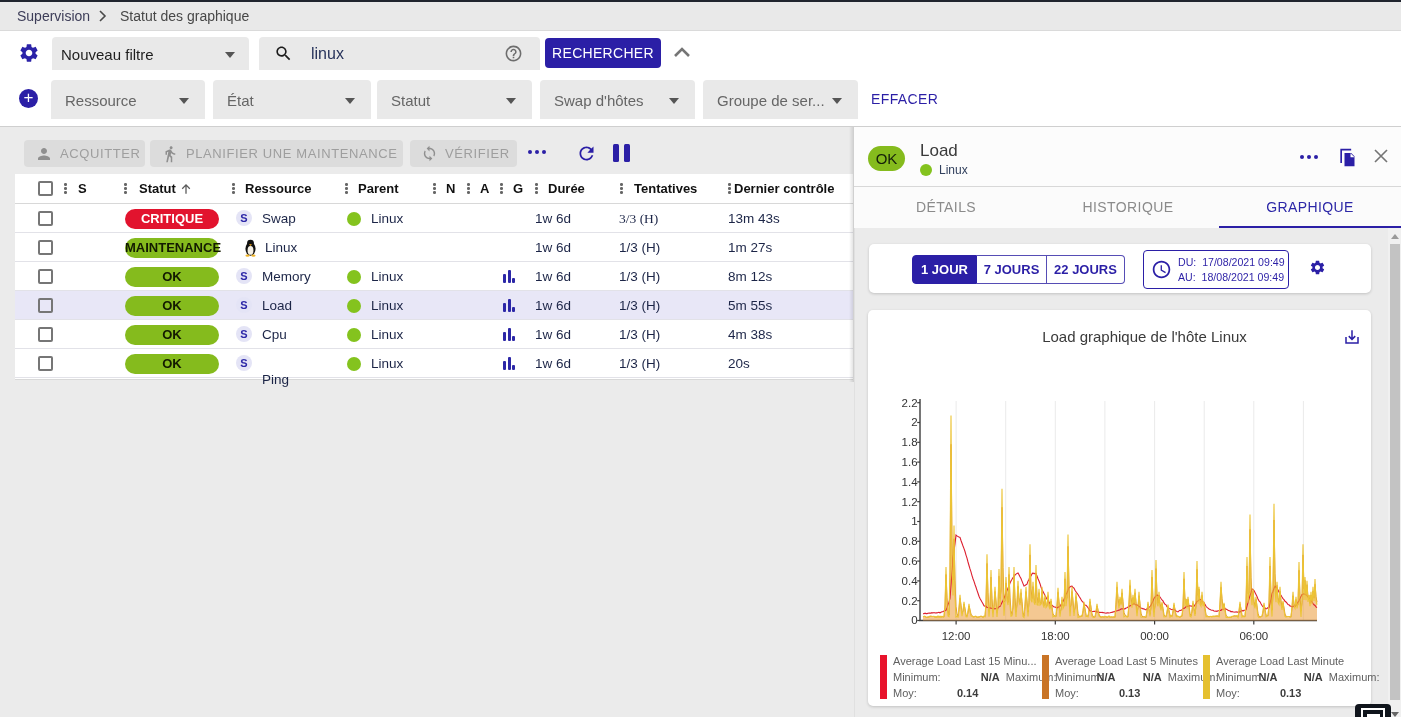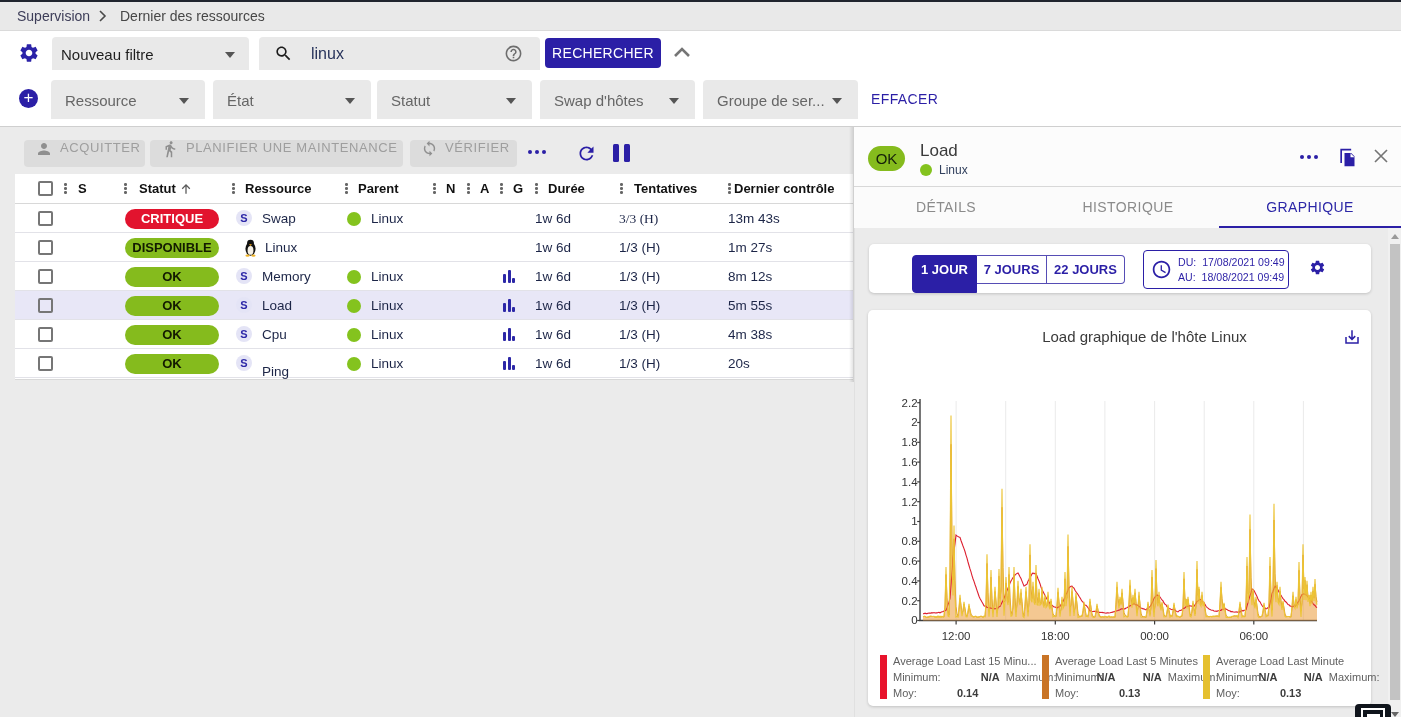--- a/index.html
+++ b/index.html
@@ -3,21 +3,21 @@
 <meta charset="utf-8">
 <style>
 * { margin:0; padding:0; box-sizing:border-box; }
 html,body { width:1401px; height:717px; overflow:hidden; }
 body { font-family:"Liberation Sans", sans-serif; background:#fff; position:relative; }
 .abs { position:absolute; }
 .sel { background:#e9e9e9; border-radius:4px 4px 0 0; position:absolute; }
 .sel .lab { position:absolute; left:14px; top:50%; transform:translateY(-50%); font-size:15px; color:#666; }
 .caret { position:absolute; width:0; height:0; border-left:5px solid transparent; border-right:5px solid transparent; border-top:6px solid #555; top:50%; margin-top:-2px; }
 .pill { position:absolute; left:125px; width:94px; height:20px; border-radius:10px; text-align:center; font-size:13px; line-height:20px; font-weight:bold; }
-.toolbtn { position:absolute; top:140px; height:27px; background:#dcdcdc; border-radius:4px; color:#9e9e9e; font-size:13px; letter-spacing:.6px; display:flex; align-items:flex-start; }
+.toolbtn { position:absolute; top:140px; height:27px; background:#dcdcdc; border-radius:4px; color:#9e9e9e; font-size:13px; letter-spacing:.6px; display:flex; align-items:center; }
 .hcell { position:absolute; top:0; height:30px; line-height:30px; font-size:13px; font-weight:bold; color:#111; }
 .vdots { position:absolute; top:9px; width:3px; height:13px; }
 .vdots i { display:block; width:2.6px; height:2.6px; border-radius:50%; background:#666; margin-bottom:1.6px; }
 .rowtxt { position:absolute; font-size:13.5px; color:#1c2547; line-height:29px; }
 .sbadge { position:absolute; width:16px; height:16px; border-radius:50%; background:#e4e4f6; color:#2c27a7; font-size:11px; font-weight:bold; text-align:center; line-height:16px; top:6px; }
 .gdot { position:absolute; width:14px; height:14px; border-radius:50%; background:#84c31e; top:7.5px; }
 .gicon { position:absolute; top:8px; }
 .gicon i { position:absolute; bottom:0; width:3px; background:#2c27a7; border-radius:1px; }
 .cb { position:absolute; left:38px; top:7px; width:15px; height:15px; border:2px solid #767676; border-radius:2px; }
 .tabtxt { position:absolute; top:0; width:182px; height:41px; line-height:41px; text-align:center; font-size:14px; letter-spacing:.4px; color:#8b8b8b; }
@@ -28,21 +28,21 @@
 </style>
 </head>
 <body>
 
 <div class="abs" style="left:0;top:0;width:1401px;height:2px;background:#20242e"></div>
 <div class="abs" style="left:0;top:2px;width:1401px;height:29px;background:#e9e9e9;border-bottom:1px solid #dadada"></div>
 <div class="abs" style="left:17px;top:8px;font-size:14px;color:#3d3d58">Supervision</div>
 <svg class="abs" style="left:98px;top:10px" width="9" height="12" viewBox="0 0 9 12">
     <path d="M2 1 L7 6 L2 11" fill="none" stroke="#4a4a4a" stroke-width="1.6"></path>
   </svg>
-<div class="abs" style="left:120px;top:8px;font-size:14px;color:#474747">Dernier des ressources</div>
+<div class="abs" style="left:120px;top:8px;font-size:14px;color:#474747">Statut des graphique</div>
 
 <div class="abs" style="left:0;top:31px;width:1401px;height:96px;background:#fff;border-bottom:1px solid #cfcfcf"></div>
 
 <svg class="abs" style="left:18px;top:42px" width="22" height="22" viewBox="0 0 24 24">
     <path fill="#2b22a8" d="M19.14 12.94c.04-.3.06-.61.06-.94 0-.32-.02-.64-.07-.94l2.03-1.58c.18-.14.23-.41.12-.61l-1.92-3.32c-.12-.22-.37-.29-.59-.22l-2.39.96c-.5-.38-1.03-.7-1.62-.94l-.36-2.54c-.04-.24-.24-.41-.48-.41h-3.84c-.24 0-.43.17-.47.41l-.36 2.54c-.59.24-1.13.57-1.62.94l-2.39-.96c-.22-.08-.47 0-.59.22L2.74 8.87c-.12.21-.08.47.12.61l2.03 1.58c-.05.3-.09.63-.09.94s.02.64.07.94l-2.03 1.58c-.18.14-.23.41-.12.61l1.92 3.32c.12.22.37.29.59.22l2.39-.96c.5.38 1.03.7 1.62.94l.36 2.54c.05.24.24.41.48.41h3.84c.24 0 .44-.17.47-.41l.36-2.54c.59-.24 1.13-.56 1.62-.94l2.39.96c.22.08.47 0 .59-.22l1.92-3.32c.12-.22.07-.47-.12-.61l-2.01-1.58zM12 15.6c-1.98 0-3.6-1.62-3.6-3.6s1.62-3.6 3.6-3.6 3.6 1.62 3.6 3.6-1.62 3.6-3.6 3.6z"></path>
   </svg>
 
 <div class="sel" style="left:52px;top:37px;width:197px;height:33px;">
   <span style="position:absolute;left:9px;top:50%;transform:translateY(-50%);font-size:15px;color:#1f1f1f;">Nouveau filtre</span>
   <span class="caret" style="right:14px;"></span>
@@ -192,21 +192,21 @@
 <span class="sbadge" style="left:221px;">S</span>
 <span class="rowtxt" style="left:247px;top:0;">Swap</span>
 <span class="gdot" style="left:332px;"></span>
 <span class="rowtxt" style="left:356px;top:0;">Linux</span>
 <span class="rowtxt" style="left:520px;top:0;">1w 6d</span>
 <span class="rowtxt" style="left:604px;top:0;font-family:Liberation Serif, serif;">3/3 (H)</span>
 <span class="rowtxt" style="left:713px;top:0;">13m 43s</span>
 </div>
 <div style="position:absolute;left:0;top:59px;width:838px;height:29px;border-bottom:1px solid #e2e2e8;">
 <div class="cb" style="left:23px;"></div>
-<span class="pill" style="top:4.5px;left:110px;background:#85bb1d;color:#131b00;font-size:13px;">DISPONIBLE</span>
+<span class="pill" style="top:4.5px;left:110px;background:#85bb1d;color:#131b00;font-size:13px;">MAINTENANCE</span>
 <svg style="position:absolute;left:227px;top:6px" width="17" height="18" viewBox="0 0 20 22">
 <ellipse cx="10" cy="12" rx="6.2" ry="8.5" fill="#111"></ellipse>
 <circle cx="10" cy="5" r="4.2" fill="#111"></circle>
 <ellipse cx="10" cy="14" rx="3.6" ry="5.4" fill="#f5f0e6"></ellipse>
 <polygon points="8.2,6.4 11.8,6.4 10,8.6" fill="#f0a81c"></polygon>
 <ellipse cx="6.4" cy="20.3" rx="2.6" ry="1.5" fill="#f0b429"></ellipse>
 <ellipse cx="13.6" cy="20.3" rx="2.6" ry="1.5" fill="#f0b429"></ellipse>
 </svg>
 <span class="rowtxt" style="left:250px;top:0;">Linux</span>
 <span class="rowtxt" style="left:520px;top:0;">1w 6d</span>
@@ -258,21 +258,21 @@
         <i style="left:9.2px;height:5px;"></i>
       </span>
 <span class="rowtxt" style="left:520px;top:0;">1w 6d</span>
 <span class="rowtxt" style="left:604px;top:0;">1/3 (H)</span>
 <span class="rowtxt" style="left:713px;top:0;">4m 38s</span>
 </div>
 <div style="position:absolute;left:0;top:175px;width:838px;height:29px;border-bottom:1px solid #e2e2e8;">
 <div class="cb" style="left:23px;"></div>
 <span class="pill" style="top:4.5px;left:110px;background:#85bb1d;color:#131b00;font-size:13px;">OK</span>
 <span class="sbadge" style="left:221px;">S</span>
-<span class="rowtxt" style="left:247px;top:8px;">Ping</span>
+<span class="rowtxt" style="left:247px;top:16px;">Ping</span>
 <span class="gdot" style="left:332px;"></span>
 <span class="rowtxt" style="left:356px;top:0;">Linux</span>
 <span class="gicon" style="left:488px;width:15px;height:13px;">
         <i style="left:0;height:9px;"></i>
         <i style="left:4.6px;height:13px;"></i>
         <i style="left:9.2px;height:5px;"></i>
       </span>
 <span class="rowtxt" style="left:520px;top:0;">1w 6d</span>
 <span class="rowtxt" style="left:604px;top:0;">1/3 (H)</span>
 <span class="rowtxt" style="left:713px;top:0;">20s</span>
@@ -302,21 +302,21 @@
     <path stroke="#757575" stroke-width="2.2" d="M4 4 L20 20 M20 4 L4 20"></path>
   </svg>
 
 <div class="abs" style="left:854px;top:186px;width:547px;height:42px;background:#fbfbfb;border-top:1px solid #d8d8d8;"></div>
 <span class="tabtxt" style="left:855px;top:187px;">DÉTAILS</span>
 <span class="tabtxt" style="left:1037px;top:187px;">HISTORIQUE</span>
 <span class="tabtxt" style="left:1219px;top:187px;color:#2c27a7;">GRAPHIQUE</span>
 <div class="abs" style="left:1219px;top:225.5px;width:182px;height:2.5px;background:#2b1fa6;"></div>
 
 <div class="abs" style="left:869px;top:244px;width:502px;height:49px;background:#fff;border-radius:5px;box-shadow:0 1px 3px rgba(0,0,0,0.18);"></div>
-<div class="abs" style="left:912px;top:255px;width:65px;height:38px;background:#2b1fa6;border:1px solid #2b1fa6;border-radius:4px 0 0 4px;color:#fff;font-size:13px;font-weight:bold;text-align:center;line-height:27px;">1 JOUR</div>
+<div class="abs" style="left:912px;top:255px;width:65px;height:29px;background:#2b1fa6;border:1px solid #2b1fa6;border-radius:4px 0 0 4px;color:#fff;font-size:13px;font-weight:bold;text-align:center;line-height:27px;">1 JOUR</div>
 <div class="abs" style="left:977px;top:255px;width:70px;height:29px;background:#fff;border:1px solid #564db5;border-left:none;color:#2b1fa6;font-size:13px;font-weight:bold;text-align:center;line-height:27px;">7 JOURS</div>
 <div class="abs" style="left:1047px;top:255px;width:78px;height:29px;background:#fff;border:1px solid #564db5;border-left:none;border-radius:0 4px 4px 0;color:#2b1fa6;font-size:13px;font-weight:bold;text-align:center;line-height:27px;">22 JOURS</div>
 
 <div class="abs" style="left:1143px;top:250px;width:146px;height:39px;border:1px solid #2b1fa6;border-radius:4px;background:#fff;"></div>
 <svg class="abs" style="left:1151px;top:259px" width="21" height="21" viewBox="0 0 24 24">
     <path fill="#2b1fa6" d="M11.99 2C6.47 2 2 6.48 2 12s4.47 10 9.99 10C17.52 22 22 17.52 22 12S17.52 2 11.99 2zM12 20c-4.42 0-8-3.58-8-8s3.58-8 8-8 8 3.58 8 8-3.58 8-8 8zm.5-13H11v6l5.25 3.15.75-1.23-4.5-2.67z"></path>
   </svg>
 <div class="abs" style="left:1178px;top:255px;font-size:10.6px;color:#2b1fa6;line-height:14.8px;">DU:&nbsp; 17/08/2021 09:49<br>AU:&nbsp; 18/08/2021 09:49</div>
 <svg class="abs" style="left:1309px;top:259px" width="17" height="17" viewBox="0 0 24 24">
     <path fill="#2b1fa6" d="M19.14 12.94c.04-.3.06-.61.06-.94 0-.32-.02-.64-.07-.94l2.03-1.58c.18-.14.23-.41.12-.61l-1.92-3.32c-.12-.22-.37-.29-.59-.22l-2.39.96c-.5-.38-1.03-.7-1.62-.94l-.36-2.54c-.04-.24-.24-.41-.48-.41h-3.84c-.24 0-.43.17-.47.41l-.36 2.54c-.59.24-1.13.57-1.62.94l-2.39-.96c-.22-.08-.47 0-.59.22L2.74 8.87c-.12.21-.08.47.12.61l2.03 1.58c-.05.3-.09.63-.09.94s.02.64.07.94l-2.03 1.58c-.18.14-.23.41-.12.61l1.92 3.32c.12.22.37.29.59.22l2.39-.96c.5.38 1.03.7 1.62.94l.36 2.54c.05.24.24.41.48.41h3.84c.24 0 .44-.17.47-.41l.36-2.54c.59-.24 1.13-.56 1.62-.94l2.39.96c.22.08.47 0 .59-.22l1.92-3.32c.12-.22.07-.47-.12-.61l-2.01-1.58zM12 15.6c-1.98 0-3.6-1.62-3.6-3.6s1.62-3.6 3.6-3.6 3.6 1.62 3.6 3.6-1.62 3.6-3.6 3.6z"></path>

